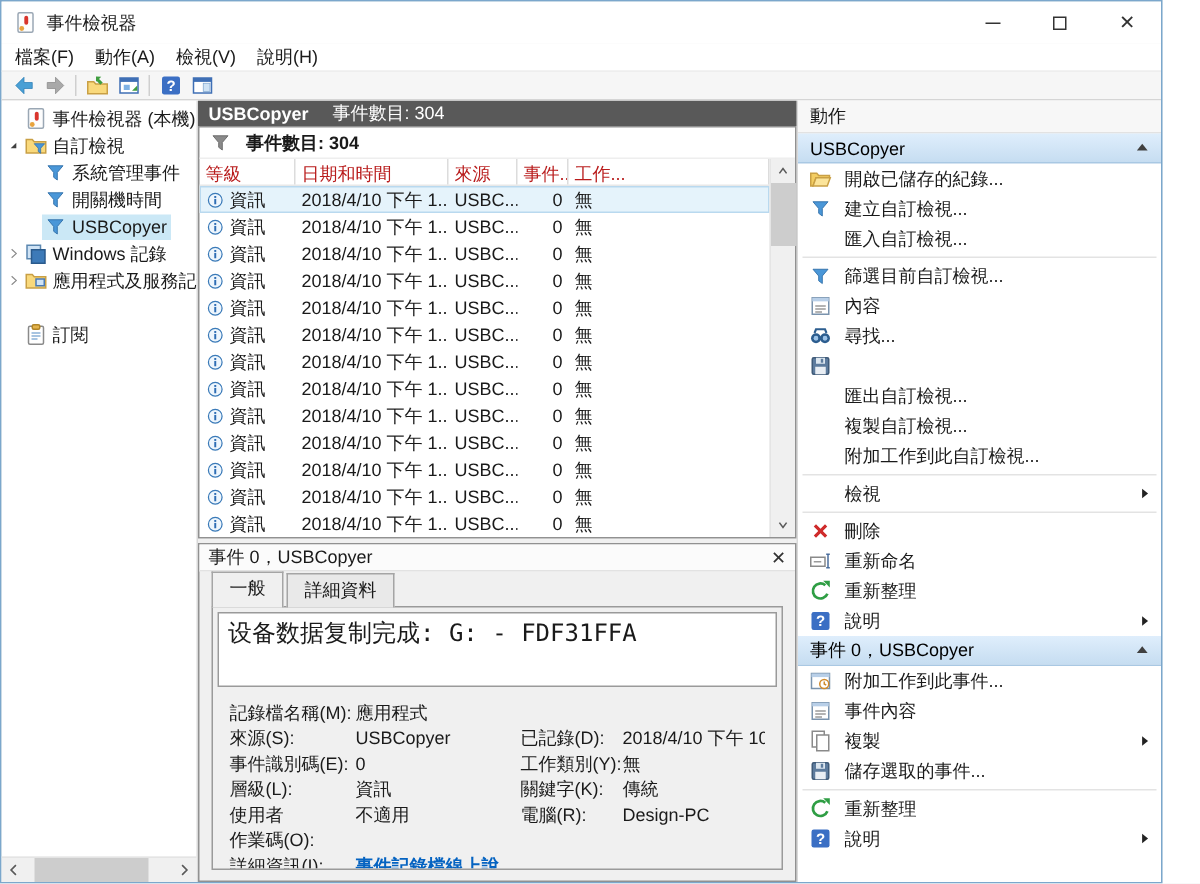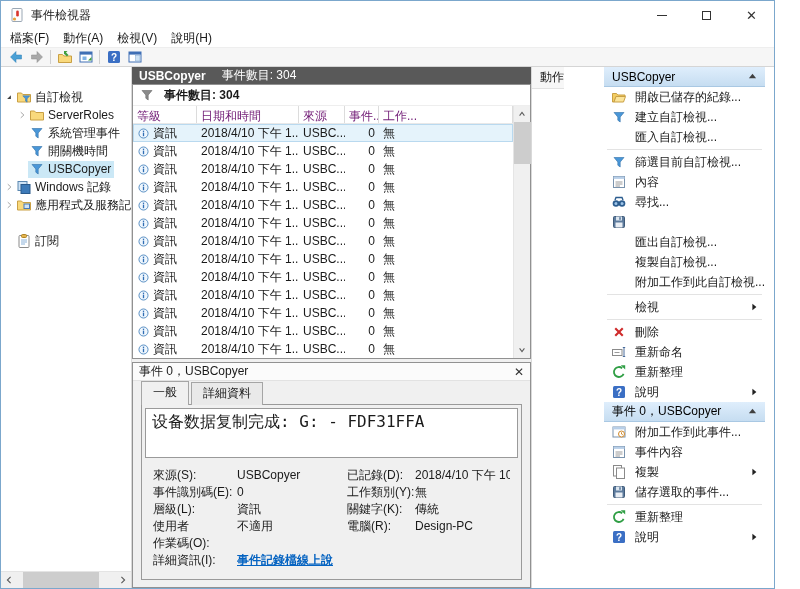--- a/index.html
+++ b/index.html
@@ -47,21 +47,21 @@
   .center { flex:1; min-width:0; display:flex; flex-direction:column; border-right:1px solid #d9d9d9; background:#f0f0f0; }
   .center-header { height:17px; background:#595959; color:#fff; display:flex; align-items:center; padding-left:7px; flex:none; }
   .center-header .ph-title { font-weight:bold; margin-right:16px; }
   .events-area { background:#fff; border:1px solid #919191; flex:none; }
   .filter-row { height:21px; display:flex; align-items:center; padding-left:6px; border-bottom:1px solid #eee; }
   .filter-row .icn { margin-right:9px; }
   .filter-row span { font-weight:bold; }
   .table-wrap { display:flex; }
   .table-main { flex:1; min-width:0; }
   .thead { display:flex; height:18px; border-bottom:1px solid #e8e8e8; }
-  .th { border-right:1px solid #dcdcdc; padding:2px 4px; color:#701a75; white-space:nowrap; overflow:hidden; }
+  .th { border-right:1px solid #dcdcdc; padding:2px 4px; color:#b91c1c; white-space:nowrap; overflow:hidden; }
   .c0{width:64px;flex:none;} .c1{width:102px;flex:none;} .c2{width:46px;flex:none;}
   .c3{width:34px;flex:none;text-align:right;} .c4{flex:1;min-width:0;}
   .row { display:flex; height:18px; align-items:center; }
   .row.selected { background:#e5f3fb; box-shadow:inset 0 0 0 1px #b9d9ef; }
   .cell { padding:0 4px; white-space:nowrap; overflow:hidden; }
   .cell-level { display:flex; align-items:center; }
   .cell-level .icn { width:13px; height:13px; margin-right:3px; }
   .vscrollbar { width:17px; background:#f0f0f0; border-left:1px solid #e5e5e5; display:flex; flex-direction:column; align-items:center; flex:none; }
   .vs-btn { height:16px; width:17px; display:flex; align-items:center; justify-content:center; }
   .vs-btn svg { width:8px; height:8px; }
@@ -80,21 +80,21 @@
   .message-box { border:1px solid #9a9a9a; background:#fff; height:50px; padding:3px 6px; font-family:"DejaVu Sans Mono","Liberation Mono",monospace; font-size:16px; flex:none; }
   .fields { padding:9px 8px 0; line-height:17px; overflow:hidden; }
   .frow { display:flex; white-space:nowrap; }
   .fl-label { width:84px; flex:none; }
   .fl-value { width:110px; flex:none; overflow:hidden; }
   .fr-label { width:68px; flex:none; }
   .fr-value { flex:1; min-width:0; overflow:hidden; }
   .link { color:#0563c1; text-decoration:underline; font-weight:bold; }
 
   
-  .actions { width:242px; background:#fff; display:flex; flex-direction:row; flex:none; overflow:hidden;gap:40px; }
+  .actions { width:242px; background:#fff; display:flex; flex-direction:column; flex:none; overflow:hidden; }
   .actions-title { height:22px; display:flex; align-items:center; padding-left:8px; background:#f7f7f7; border-bottom:1px solid #e2e2e2; flex:none; }
   .section-header { height:20px; display:flex; align-items:center; padding:0 8px; background:linear-gradient(#dfeefc,#c6ddf1); border-bottom:1px solid #a9c8e3; color:#000; flex:none; }
   .collapse-btn { margin-left:auto; display:flex; }
   .collapse-btn svg { width:9px; height:9px; }
   .action-item { height:20px; display:flex; align-items:center; padding-left:7px; }
   .action-item .icn { margin-right:8px; }
   .ai-label { white-space:nowrap; overflow:hidden; }
   .submenu { margin-left:auto; padding-right:7px; display:flex; }
   .submenu svg { width:8px; height:8px; }
   .action-sep { height:1px; background:#e3e3e3; margin:2px 3px; }
@@ -182,50 +182,45 @@
         </span>
       </div>
     </div>
 
   <div class="main">
 
     <div class="tree-panel">
       <div class="tree-items" id="tree-items">
           <div class="tree-item" style="padding-left: 2px;">
             <span class="expander"></span>
+            <span class="hlwrap">
+              <span class="icn">
+                <svg viewBox="0 0 16 16">
+                  <rect x="3" y="1.5" width="10" height="13" rx="1" fill="#fdfdfd" stroke="#9aa7b4"></rect>
+                  <rect x="7.2" y="3.5" width="2.6" height="6" rx="1.3" fill="#d9342b"></rect>
+                  <circle cx="5.5" cy="12" r="1.6" fill="#e8a33d"></circle>
+                </svg>
+              </span>
+              <span>事件檢視器 (本機)</span>
+            </span>
           </div>
           <div class="tree-item" style="padding-left: 2px;">
             <span class="expander">
               <svg viewBox="0 0 16 16">
                 <path d="M11 5v6H5z" fill="#404040"></path>
               </svg>
             </span>
             <span class="hlwrap">
               <span class="icn">
                 <svg viewBox="0 0 16 16">
                   <path d="M1.5 4h4l1.3 1.5h7.7V13H1.5z" fill="#f9d97c" stroke="#c9a045"></path>
                   <path d="M6.8 6.8h7l-2.7 3v3.4l-1.6-1.2V9.8z" fill="#4a97d8" stroke="#2f6ea8" stroke-width=".5"></path>
                 </svg>
               </span>
               <span>自訂檢視</span>
-            </span>
-          </div>
-          <div class="tree-item" style="padding-left: 15px;">
-            <span class="expander">
-              <svg viewBox="0 0 16 16">
-                <path d="M6 3.5l5 4.5-5 4.5" fill="none" stroke="#8a8a8a" stroke-width="1.2"></path>
-              </svg>
-            </span>
-            <span class="hlwrap">
-              <span class="icn">
-                <svg viewBox="0 0 16 16">
-                  <path d="M1.5 4h4l1.3 1.5h7.7V13H1.5z" fill="#f9d97c" stroke="#c9a045"></path>
-                </svg>
-              </span>
-              <span>ServerRoles</span>
             </span>
           </div>
           <div class="tree-item" style="padding-left: 15px;">
             <span class="expander"></span>
             <span class="hlwrap">
               <span class="icn">
                 <svg viewBox="0 0 16 16">
                   <path d="M3 3.5h10L9.2 8v5l-2.4-1.8V8z" fill="#4a97d8" stroke="#2f6ea8" stroke-width=".6"></path>
                 </svg>
               </span>
@@ -574,20 +569,26 @@
         </div>
         <div class="tab-strip" id="tabs">
             <div class="tab active">一般</div>
             <div class="tab">詳細資料</div>
           </div>
         <div class="preview-content">
           <div class="detail-outer">
             <div class="message-box">设备数据复制完成: G: - FDF31FFA</div>
             <div class="fields" id="fields">
                 <div class="frow">
+                  <span class="fl-label">記錄檔名稱(M):</span>
+                  <span class="fl-value">應用程式</span>
+                  <span class="fr-label"></span>
+                  <span class="fr-value"></span>
+                </div>
+                <div class="frow">
                   <span class="fl-label">來源(S):</span>
                   <span class="fl-value">USBCopyer</span>
                   <span class="fr-label">已記錄(D):</span>
                   <span class="fr-value">2018/4/10 下午 10:29:44</span>
                 </div>
                 <div class="frow">
                   <span class="fl-label">事件識別碼(E):</span>
                   <span class="fl-value">0</span>
                   <span class="fr-label">工作類別(Y):</span>
                   <span class="fr-value">無</span>

